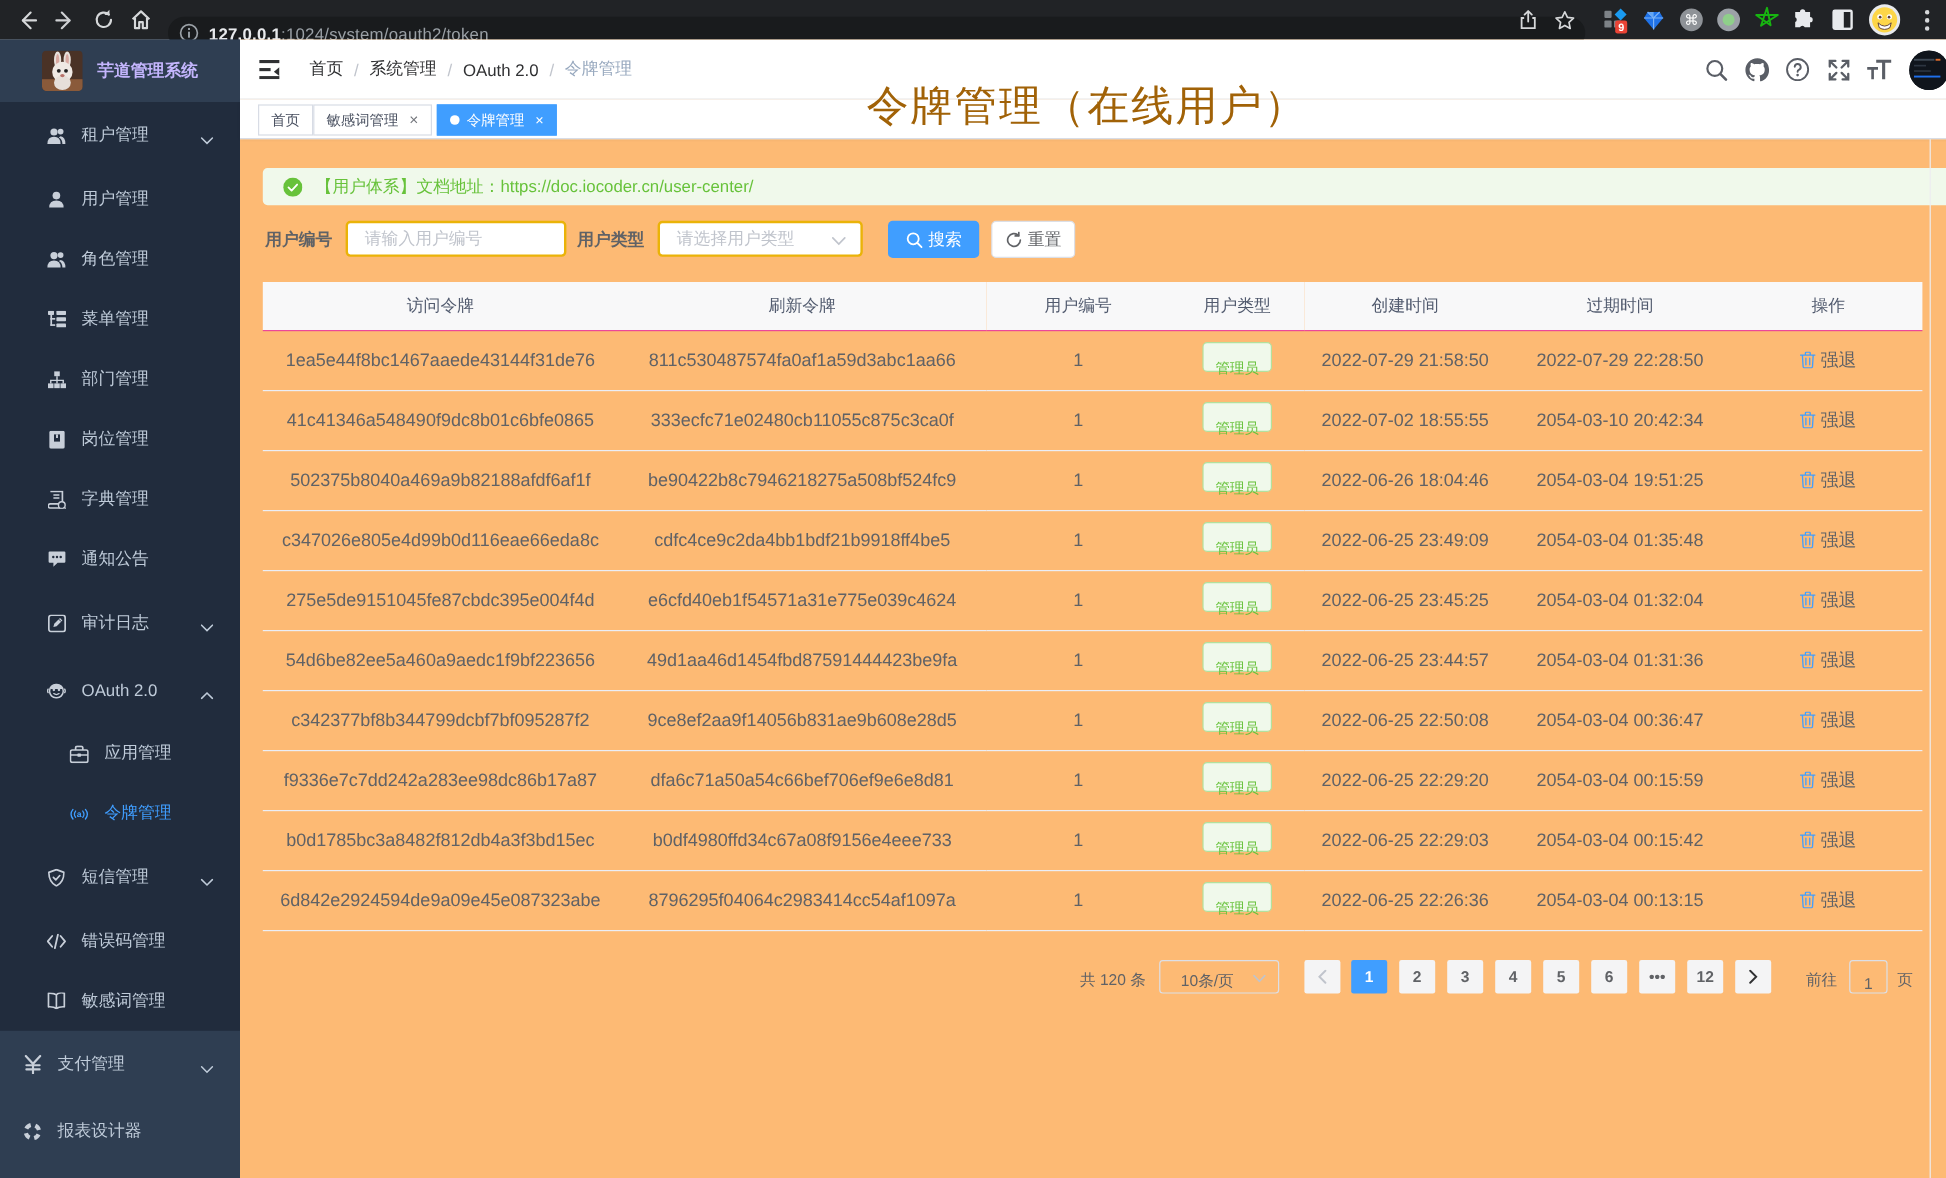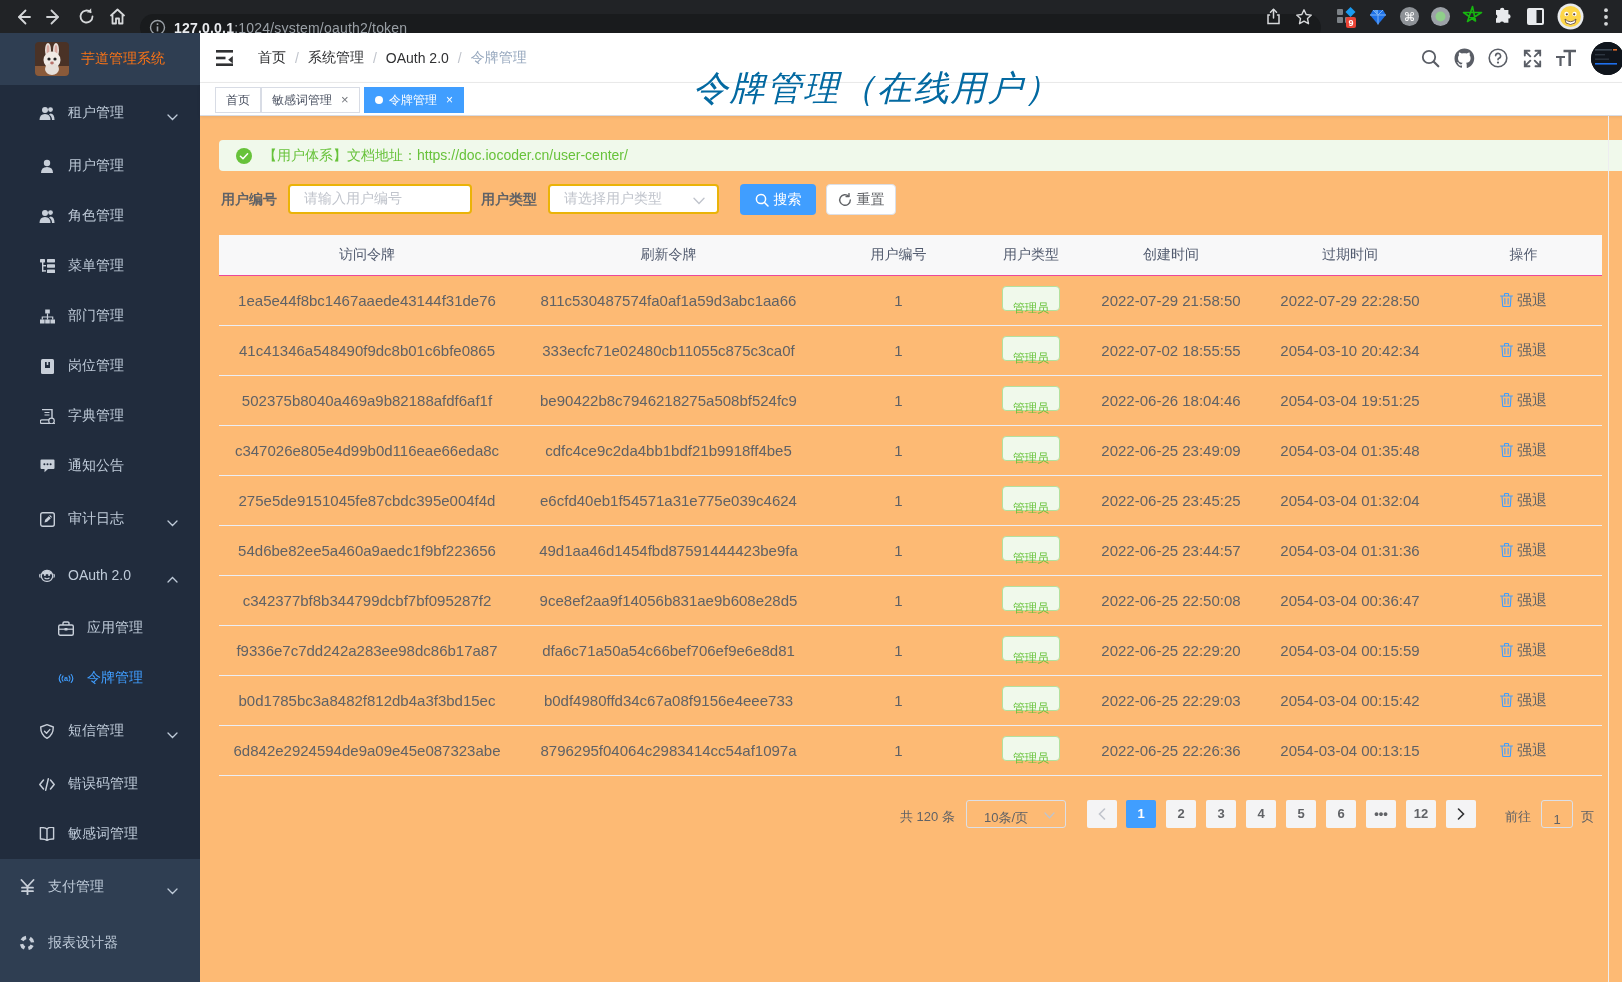--- a/index.html
+++ b/index.html
@@ -9,21 +9,21 @@
   .chrome { position:absolute; left:0; top:0; width:1622px; height:33px; background:#212326; }
   .chrome svg { display:block; }
   .cbtn { position:absolute; top:0; height:33px; display:flex; align-items:center; justify-content:center; }
   .urlpill { position:absolute; left:140px; top:3px; width:1181px; height:27px; border-radius:14px; background:#191b1d; display:flex; align-items:center;margin-top:11px; }
   .urltext { font-size:14px; color:#9aa0a6; margin-left:8px; letter-spacing:0.2px; }
   .urltext b { color:#e8eaed; font-weight:600; }
   
   .sidebar { position:absolute; left:0; top:33px; width:200px; height:949px; background:#2f3e52; }
   .logo { height:52px; background:#2f3e52; display:flex; align-items:center; }
   .logoimg { width:34px; height:34px; margin-left:35px; border-radius:4px; overflow:hidden; }
-  .logotext { color:#f97316; font-size:14px; font-weight:400; margin-left:12px; }
+  .logotext { color:#c4b5fd; font-size:14px; font-weight:700; margin-left:12px; }
   .submenu { background:#212c3d; }
   .mitem { height:50px; display:flex; align-items:center; color:#bfcbd9; font-size:14px; position:relative; }
   .mitem .ic { width:16px; height:16px; margin-left:39px; margin-right:13px; display:flex; align-items:center; justify-content:center; flex:none; }
   .mitem.lv2 .ic { margin-left:58px; }
   .mitem.top, .mitem.parent { height:56px; }
   .mitem.top .ic { margin-left:19px; }
   .mitem .arrow { position:absolute; right:22px; top:50%; margin-top:-5px; }
   .mitem.active { color:#409eff; }
   
   .main { position:absolute; left:200px; top:33px; width:1522px; height:949px; background:#fdba74; }
@@ -58,21 +58,21 @@
   table.grid { border-collapse:collapse; table-layout:fixed; width:1383px; font-size:15px; }
   table.grid th { height:40px; background:#f8f8f9; color:#515a6e; font-weight:500; font-size:14px; text-align:center; border-bottom:1px solid #ec4899; }
   table.grid td { height:50px; color:#606266; text-align:center; border-bottom:1px solid #ebeef5; }
   .tagadm { display:inline-block; height:25px; line-height:23px; padding:10px 10px; border:1px solid #b3e19d; background:#f0f9eb; color:#67c23a; font-size:12px; border-radius:4px; }
   .qt { color:#409eff; }
   
   .pager { margin-top:24px; height:28px; position:relative; font-size:13px; color:#606266; }
   .pgsel { position:absolute; top:0; height:28px; border:1px solid #dcdfe6; border-radius:3px; display:flex; align-items:flex-end; }
   .pbtn { position:absolute; top:0; width:30px; height:28px; background:#f4f4f5; border-radius:2px; display:flex; align-items:center; justify-content:center; color:#606266; font-weight:700; }
   .pbtn.on { background:#409eff; color:#fff; }
-  .redtitle { position:absolute; left:693px; top:65px; font-size:35px; color:#0369a1; letter-spacing:1.8px; z-index:50; white-space:nowrap;font-style:italic; }
+  .redtitle { position:absolute; left:722px; top:65px; font-size:35px; color:#a16207; letter-spacing:1.8px; z-index:50; white-space:nowrap; }
   .vline { position:absolute; left:1608px; top:116px; width:1px; height:866px; background:#ededf0; }
 </style>
 </head>
 <body>
 
 <div class="chrome">
 
   <div class="cbtn" style="left:8px;width:30px;">
     <svg width="20" height="20" viewBox="0 0 20 20">
         <path d="M12.5 3.5 L6 10 L12.5 16.5" stroke="#d6d8da" stroke-width="1.8" fill="none" stroke-linecap="round" stroke-linejoin="round"></path>

